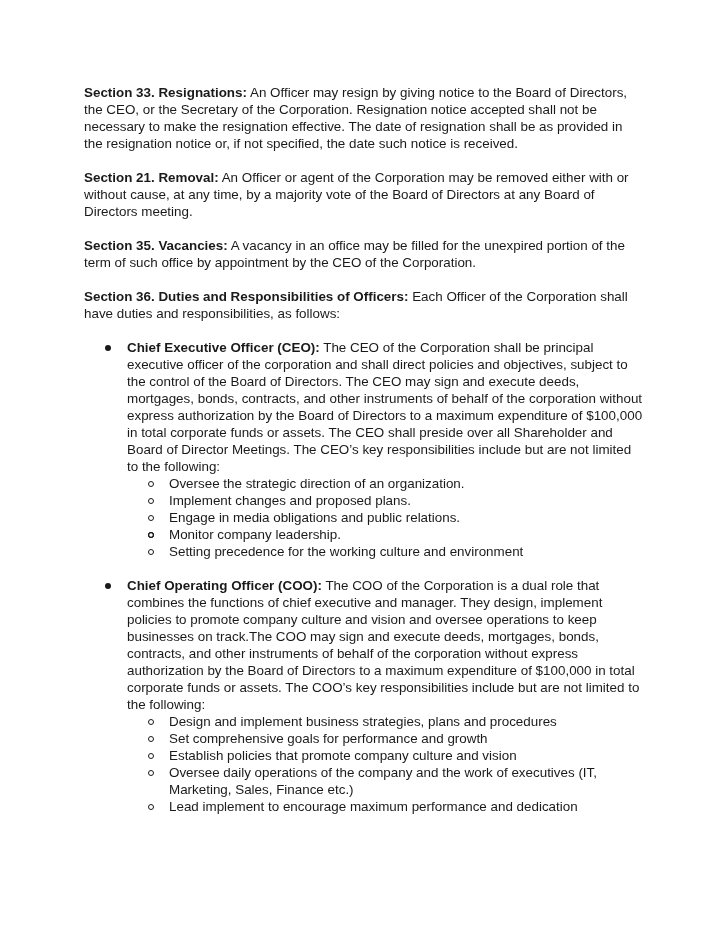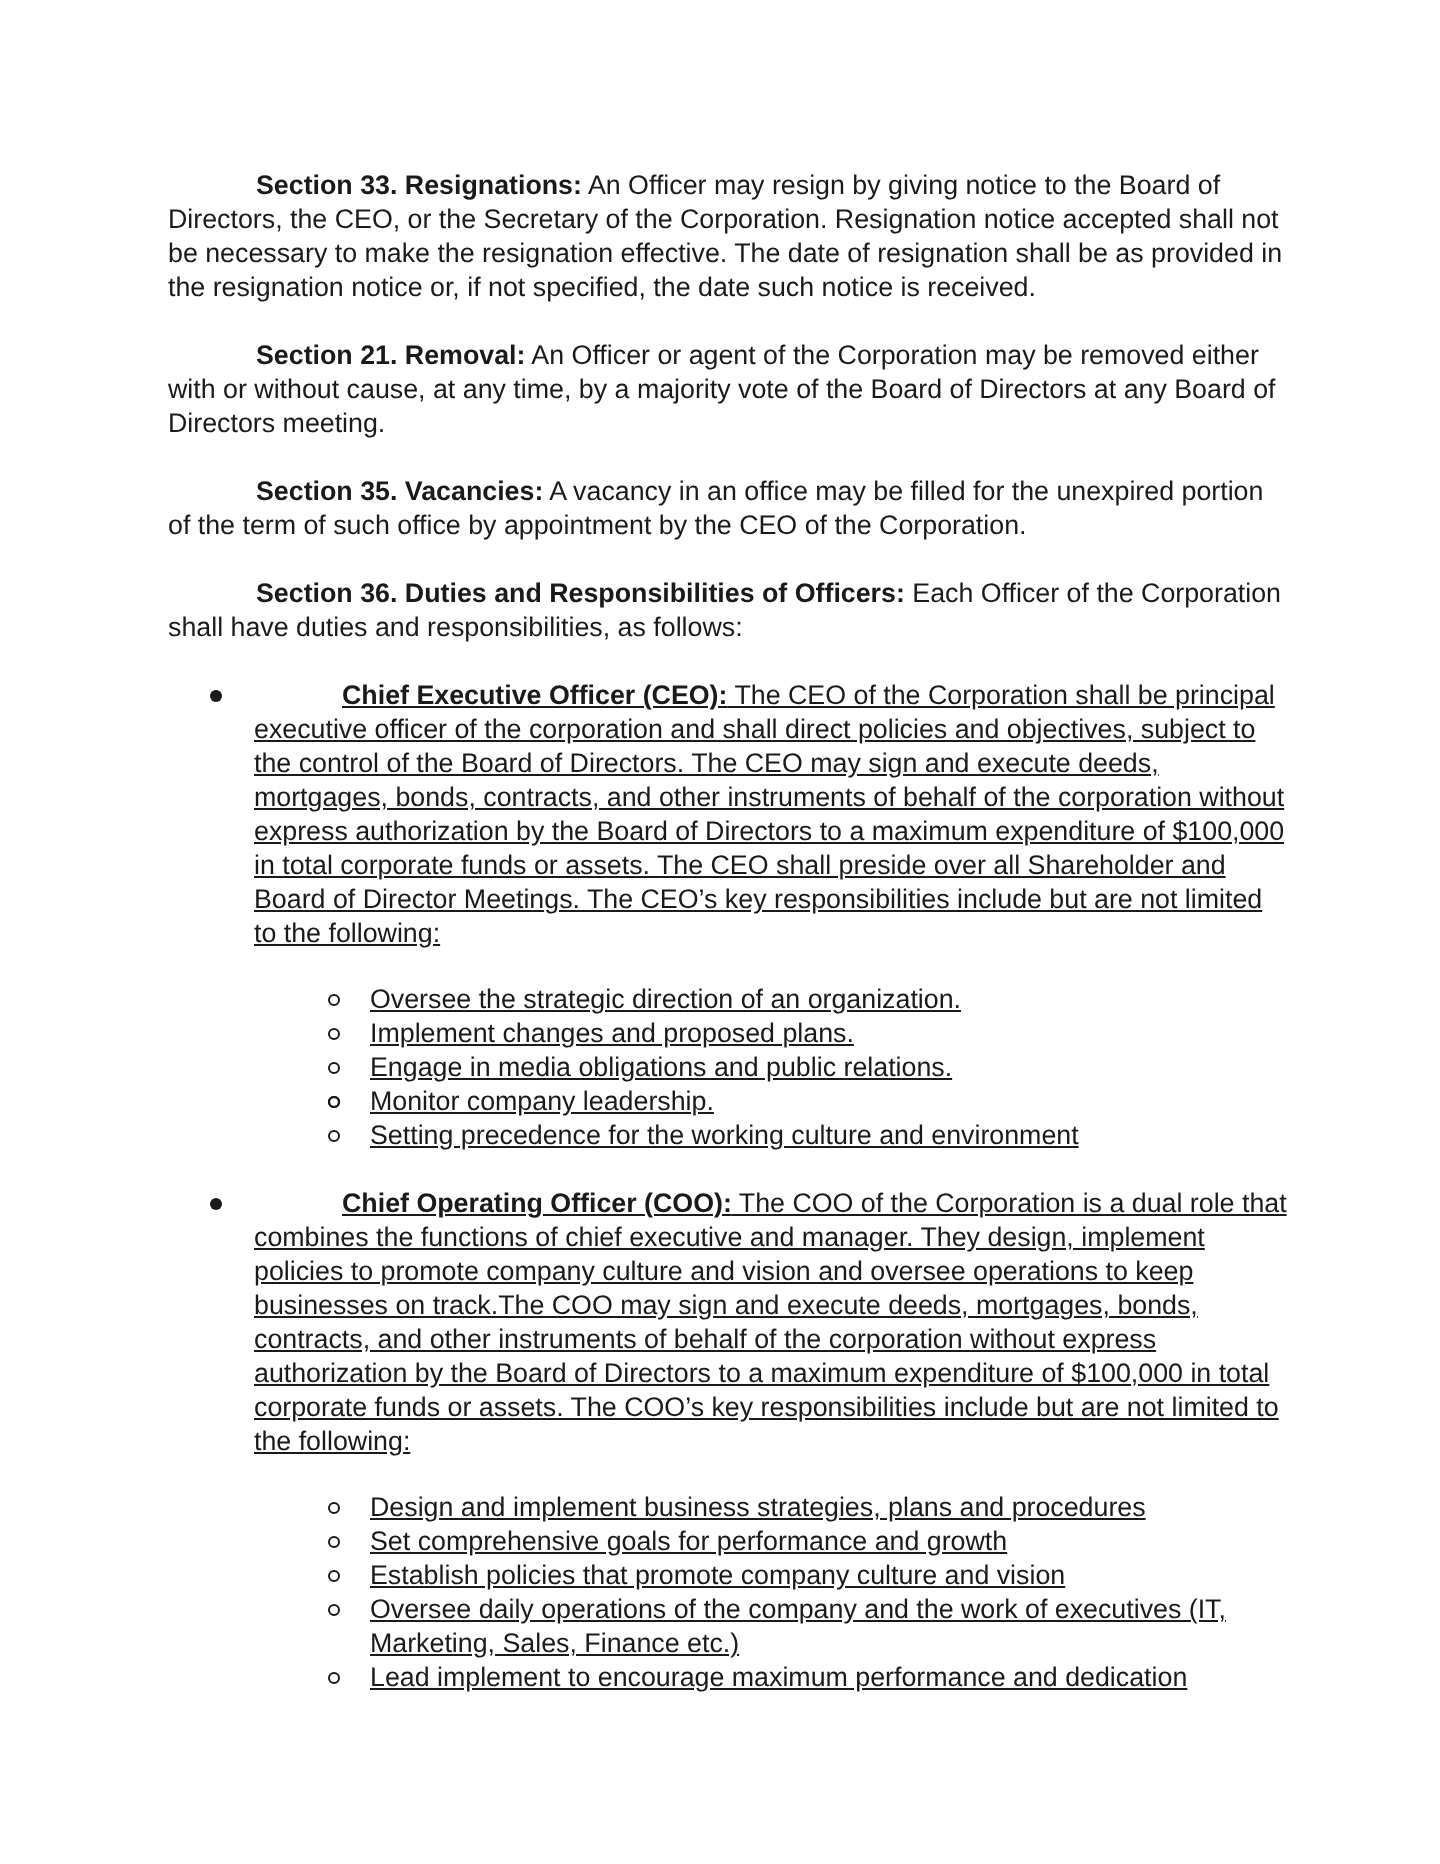--- a/index.html
+++ b/index.html
@@ -21,45 +21,43 @@
       position: absolute;
       left: 84px;
       top: 84px;
       width: 560px;
     }
     .para {
       margin: 0 0 17px 0;
     }
     .para b, .bullet b {
       font-weight: bold;
-      margin-left: 44px;
     }
     ul.bullets {
       list-style: none;
       margin: 0;
       padding: 0;
-      text-decoration: underline;
     }
     li.bullet {
       position: relative;
       padding-left: 43px;
       margin: 0 0 17px 0;
     }
     li.bullet > .dot {
       position: absolute;
       left: 21px;
       top: 6px;
       width: 6px;
       height: 6px;
       border-radius: 50%;
       background: #1a1a1a;
     }
     ul.subs {
       list-style: none;
-      margin: 16px;
+      margin: 0;
       padding: 0;
     }
     li.sub {
       position: relative;
       padding-left: 42px;
     }
     li.sub > .circ {
       position: absolute;
       left: 21px;
       top: 6px;

